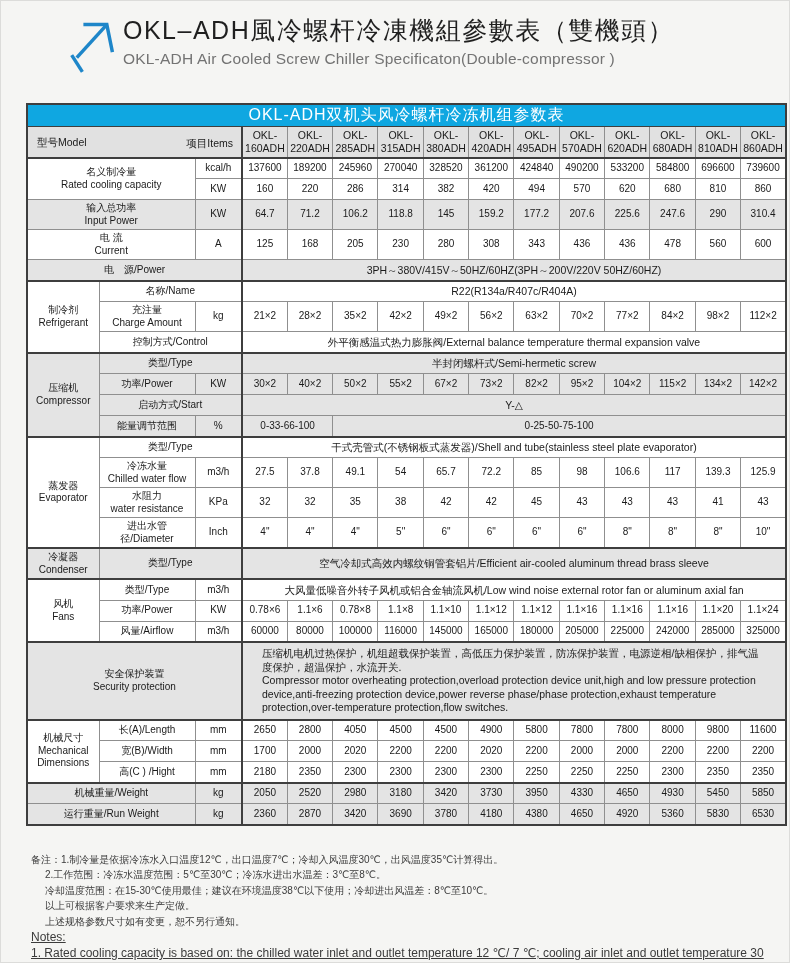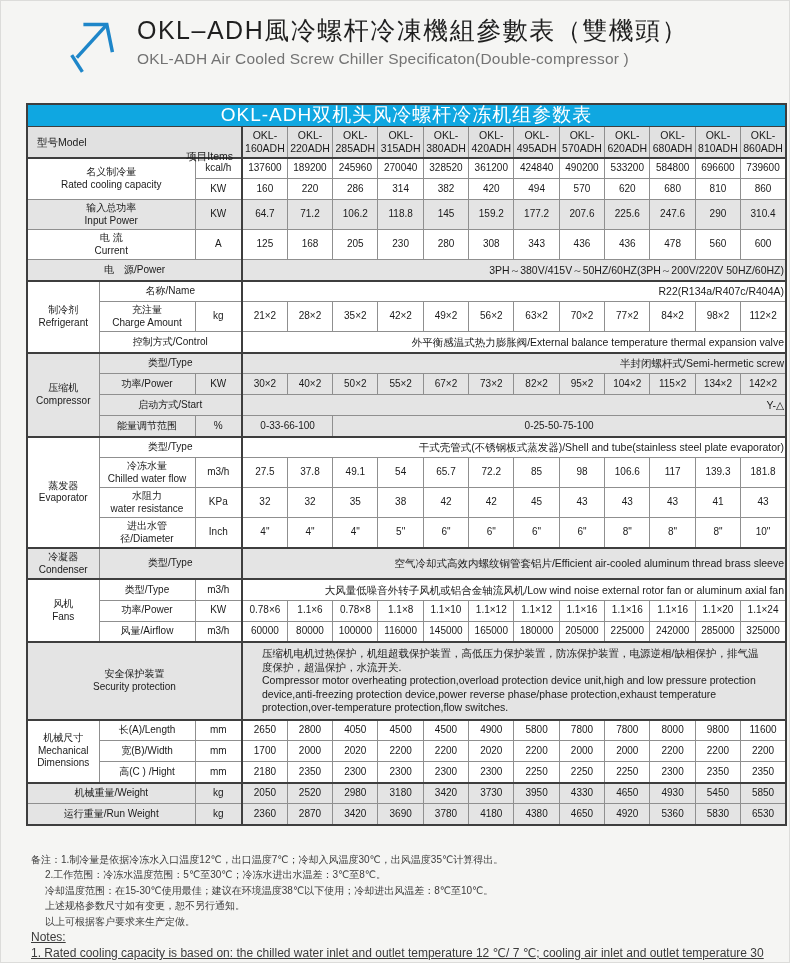--- a/index.html
+++ b/index.html
@@ -13,38 +13,38 @@
   html,body{width:790px;height:963px;overflow:hidden;}
   body{
     background:#f5f5f3;
     font-family:"Liberation Sans","DejaVu Sans",sans-serif;
     color:var(--ink);
     border:1px solid #dcdcda;
   }
   
   .titleblock{display:flex;align-items:flex-start;margin:12px 0 0 60px;}
   .logo{width:56px;height:62px;flex:0 0 auto;margin-top:4px;}
-  .titles{margin-left:20px;}
+  .titles{margin-left:6px;}
   .title-zh{font-size:25px;letter-spacing:1.5px;color:#1f1f1f;line-height:34px;}
   .title-en{font-size:15.5px;color:#737373;line-height:24px;letter-spacing:0.2px;}
   
   .tablewrap{margin:24px 4px 0 25px;width:761px;}
   table{width:100%;border-collapse:collapse;table-layout:fixed;border:2px solid var(--border-dark);background:#fff;}
   th,td{border:1px solid var(--border);font-weight:normal;text-align:center;vertical-align:middle;font-size:10px;line-height:12.5px;padding:2px 1px;color:#1a1a1a;}
-  th.titlebar{background:var(--accent);color:#fff;font-size:19px;height:22px;letter-spacing:1px;border:0;border-bottom:1px solid var(--border-dark);}
+  th.titlebar{background:var(--accent);color:#fff;font-size:16px;height:22px;letter-spacing:1px;border:0;border-bottom:1px solid var(--border-dark);}
   tr.models th{background:#e1e1e1;height:24px;font-size:10.5px;line-height:13px;}
   th.corner{position:relative;background:
      linear-gradient(to bottom right,
        rgba(0,0,0,0) calc(50% - 0.8px), #9a9a9a calc(50% - 0.8px),
        #9a9a9a calc(50% + 0.8px), rgba(0,0,0,0) calc(50% + 0.8px)) #e1e1e1;}
   .c-model{position:absolute;left:9px;bottom:8px;font-size:10.5px;}
-  .c-items{position:absolute;right:8px;top:10px;font-size:10.5px;margin-top:13px;}
+  .c-items{position:absolute;right:8px;top:10px;font-size:10.5px;}
   td{height:21px;}
   td.group,td.label{font-size:10px;margin-top:46px;}
-  td.value{font-size:10.5px;text-align:right;}
+  td.value{font-size:10.5px;}
   td.multiline{text-align:left;padding:4px 19px;line-height:13.5px;}
   tr.shade td{background:var(--shade);}
   tr.sec td{border-top:2px solid var(--border-dark);}
   td.dstart,th.dstart{border-left:2px solid var(--border-dark);}
   td.vsec,th.vsec{border-left:1.8px solid var(--border-dark);}
   
   .notes{margin:26px 10px 0 30px;color:#3b3b3b;}
   .notes-zh div{font-size:10px;line-height:15.5px;}
   .notes-zh div.ind{padding-left:14px;}
   .notes-en div{font-size:12px;line-height:16px;text-decoration:underline;}
@@ -517,21 +517,21 @@
           <td class="data">
             <div>106.6</div>
           </td>
           <td class="data">
             <div>117</div>
           </td>
           <td class="data">
             <div>139.3</div>
           </td>
           <td class="data">
-            <div>181.8</div>
+            <div>125.9</div>
           </td>
         </tr>
         <tr>
           <td class="label" colspan="1">
             <div>水阻力</div>
             <div>water resistance</div>
           </td>
           <td class="unit">
             <div>KPa</div>
           </td>
@@ -968,20 +968,20 @@
         </tr>
       </tbody>
   </table>
 </div>
 
 <div class="notes">
   <div class="notes-zh" id="notes-zh">
       <div>备注：1.制冷量是依据冷冻水入口温度12℃，出口温度7℃；冷却入风温度30℃，出风温度35℃计算得出。</div>
       <div class="ind">2.工作范围：冷冻水温度范围：5℃至30℃；冷冻水进出水温差：3℃至8℃。</div>
       <div class="ind">冷却温度范围：在15-30℃使用最佳；建议在环境温度38℃以下使用；冷却进出风温差：8℃至10℃。</div>
+      <div class="ind">以上可根据客户要求来生产定做。</div>
       <div class="ind">上述规格参数尺寸如有变更，恕不另行通知。</div>
-      <div class="ind">以上可根据客户要求来生产定做。</div>
     </div>
   <div class="notes-en" id="notes-en">
       <div>Notes:</div>
       <div>1. Rated cooling capacity is based on: the chilled water inlet and outlet temperature 12 ℃/ 7 ℃; cooling air inlet and outlet temperature 30 ℃/35 ℃.</div>
     </div>
 </div>
 
 </body></html>

